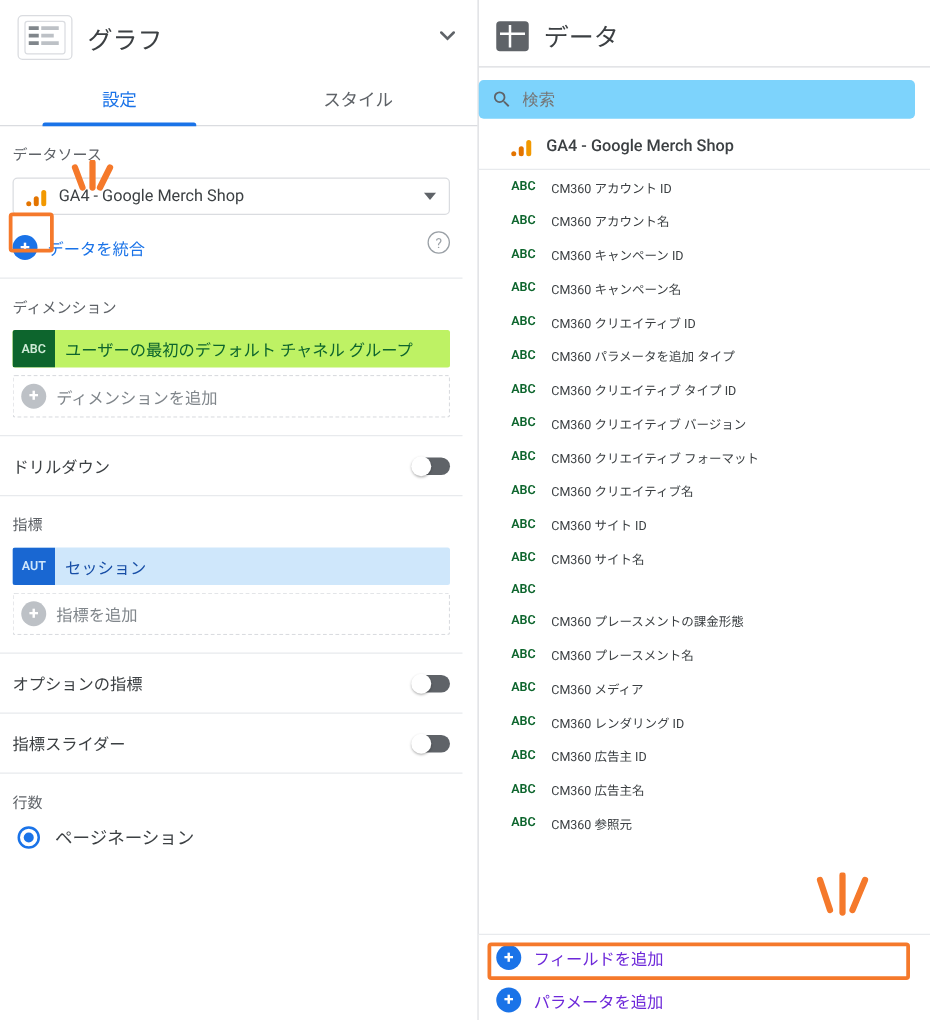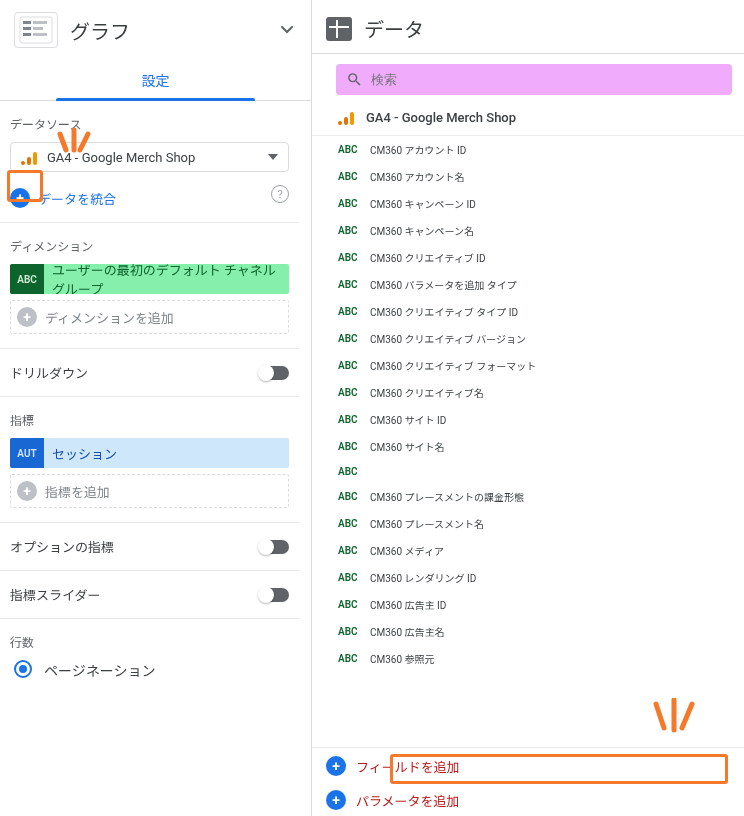--- a/index.html
+++ b/index.html
@@ -1,20 +1,20 @@
 <!DOCTYPE html>
 <html><head>
 <meta charset="utf-8">
 <style>
   * { box-sizing: border-box; margin: 0; padding: 0; }
   body { font-family: Roboto, "Noto Sans JP", Arial, sans-serif; font-size: 13px; color: #3c4043; background: #fff; width: 744px; height: 816px; overflow: hidden; position: relative; }
   .app { display: flex; height: 100%; }
 
   
-  .left { width: 312px; border-right: 1px solid #dadce0; display: flex; flex-direction: column; }
+  .left { width: 383px; border-right: 1px solid #dadce0; display: flex; flex-direction: column; }
   .left-header { display: flex; align-items: center; padding: 12px 14px 10px 14px; gap: 12px; }
   .chart-icon { width: 44px; height: 36px; border: 1px solid #dadce0; border-radius: 4px; display: flex; align-items: center; justify-content: center; background: #fff; }
   .chart-icon svg { width: 34px; height: 28px; }
   .left-title { flex: 1; font-size: 20px; color: #3c4043; }
   .chev { color: #5f6368; }
 
   .tabs { display: flex; border-bottom: 1px solid #dadce0; }
   .tab { flex: 1; text-align: center; padding: 12px 0 10px 0; font-size: 14px; color: #5f6368; cursor: pointer; position: relative; }
   .tab.active { color: #1a73e8; }
   .tab.active::after { content: ""; position: absolute; left: 18%; right: 18%; bottom: -1px; height: 3px; background: #1a73e8; border-radius: 2px 2px 0 0; }
@@ -36,67 +36,67 @@
   .ga4-icon .d3 { position:absolute; width:4px; height:13px; background:#f29900; border-radius:2px; left:12px; bottom:0;}
 
   .blend { display: flex; align-items: center; gap: 8px; margin-top: 8px; }
   .plus-blue { width: 20px; height: 20px; background: #1a73e8; border-radius: 50%; display:flex; align-items:center; justify-content:center; color:#fff; font-size:14px; font-weight:bold; }
   .blend a { color: #1a73e8; font-size: 13px; text-decoration: none; }
   .help { width: 18px; height: 18px; border: 1.5px solid #9aa0a6; border-radius: 50%; color:#9aa0a6; font-size:11px; display:flex; align-items:center; justify-content:center; }
 
   .chip { display: flex; align-items: center; height: 30px; border-radius: 2px; overflow: hidden; margin-bottom: 6px; }
   .chip .tag { width: 34px; height: 100%; display:flex; align-items:center; justify-content:center; font-size:10px; font-weight:600; color:#fff; }
   .chip .txt { flex:1; padding: 0 8px; font-size: 13px; }
-  .chip.dim { background:#86efac; }
+  .chip.dim { background:#bef264; }
   .chip.dim .tag { background:#0d652d; color:#ceead6; }
   .chip.dim .tag::before { content:"ABC"; }
   .chip.dim .txt { color:#0d652d; }
   .chip.met { background:#cfe7fb; }
   .chip.met .tag { background:#1967d2; color:#cfe7fb; }
   .chip.met .tag::before { content:"AUT"; }
   .chip.met .txt { color:#174ea6; }
 
   .addline { display:flex; align-items:center; gap:8px; padding:6px 6px; border:1px dashed #dadce0; border-radius:2px; }
   .plus-grey { width:20px; height:20px; border-radius:50%; background:#bdc1c6; color:#fff; display:flex; align-items:center; justify-content:center; font-size:14px; font-weight:bold; }
   .addline span.lbl { color:#80868b; font-size:13px; }
 
   .toggle { width:30px; height:14px; background:#5f6368; border-radius:8px; position:relative; }
   .toggle::after { content:""; position:absolute; width:16px; height:16px; background:#fff; border-radius:50%; top:-1px; left:-1px; box-shadow:0 1px 2px rgba(0,0,0,.3); }
 
   .radio { width:18px; height:18px; border:2px solid #1a73e8; border-radius:50%; display:flex; align-items:center; justify-content:center; }
   .radio.on::after { content:""; width:8px; height:8px; background:#1a73e8; border-radius:50%; }
   .radio.off { border-color:#5f6368; }
-  .radio-row { display:flex; align-items:flex-start; gap:12px; margin: 10px 0 4px 4px; }
+  .radio-row { display:flex; align-items:center; gap:12px; margin: 10px 0 4px 4px; }
   .radio-row span { font-size:14px; color:#3c4043; }
 
   
   .right { flex:1; display:flex; flex-direction:column; }
   .right-header { display:flex; align-items:center; gap:12px; padding:14px 14px 10px 14px; border-bottom:1px solid #dadce0;text-align:center; }
   .table-icon { width:26px; height:24px; background:#5f6368; border-radius:3px; position:relative; }
   .table-icon::before { content:""; position:absolute; inset:3px; background:linear-gradient(#fff,#fff) 0 6px/100% 2px no-repeat, linear-gradient(#fff,#fff) 7px 0/2px 100% no-repeat; }
   .right-title { font-size:20px; color:#3c4043; }
 
-  .search { margin:10px 12px 8px 24px; background:#f0abfc; border-radius:4px; display:flex; align-items:center; padding:7px 10px; gap:8px; }
+  .search { margin:10px 12px 8px 0; background:#7dd3fc; border-radius:4px; display:flex; align-items:center; padding:7px 10px; gap:8px; }
   .search svg { width:17px; height:17px; fill:#5f6368; }
   .search input { border:none; background:transparent; outline:none; font-size:13px; color:#5f6368; flex:1; }
 
   .ds-head { display:flex; align-items:center; gap:10px; padding:6px 14px 10px 26px; border-bottom:1px solid #e8eaed; }
   .ds-head .name { font-size:13px; font-weight:500; color:#3c4043; }
 
   .fieldlist { position:relative; flex:1; overflow:hidden; }
   .fields-scroll { position:absolute; inset:0; overflow-y:auto; }
   .fields-scroll::-webkit-scrollbar { width:9px; }
   .fields-scroll::-webkit-scrollbar-thumb { background:#c1c1c1; border-radius:5px; }
   .field { display:flex; align-items:center; gap:10px; padding:6px 14px 6px 26px; cursor:grab; }
   .field .type { font-size:10px; color:#0d652d; font-weight:600; width:22px; }
   .field .fname { font-size:10px; color:#3c4043; }
 
   .bottom-actions { border-top:1px solid #e8eaed; background:#fff; }
   .action { display:flex; align-items:center; gap:10px; padding:8px 14px 6px 14px; }
-  .action .lbl { color:#b91c1c; font-size:13px; }
+  .action .lbl { color:#6d28d9; font-size:13px; }
 
   
   .anno-box { position:absolute; border:3px solid #f5792b; border-radius:3px; pointer-events:none; }
   .anno1 { left:7px; top:170px; width:36px; height:32px; }
   .anno2 { left:390px; top:754px; width:338px; height:30px; }
   .scribble { position:absolute; pointer-events:none; }
   .scrib1 { left:54px; top:128px; }
   .scrib2 { left:648px; top:698px; }
 </style>
 </head>
@@ -120,20 +120,21 @@
       <div class="left-title">グラフ</div>
       <div class="chev">
         <svg width="20" height="20" viewBox="0 0 20 20">
             <path d="M5 8l5 5 5-5" stroke="#5f6368" stroke-width="2" fill="none" stroke-linecap="round"></path>
           </svg>
       </div>
     </div>
 
     <div class="tabs">
       <div class="tab active">設定</div>
+      <div class="tab">スタイル</div>
     </div>
 
     <div class="left-body">
       <div class="left-scroll">
         <div class="section">
           <div class="section-label">データソース</div>
           <div class="ds-select">
             <div class="ga4-icon">
                 <span class="d1"></span>
                 <span class="d2"></span>

